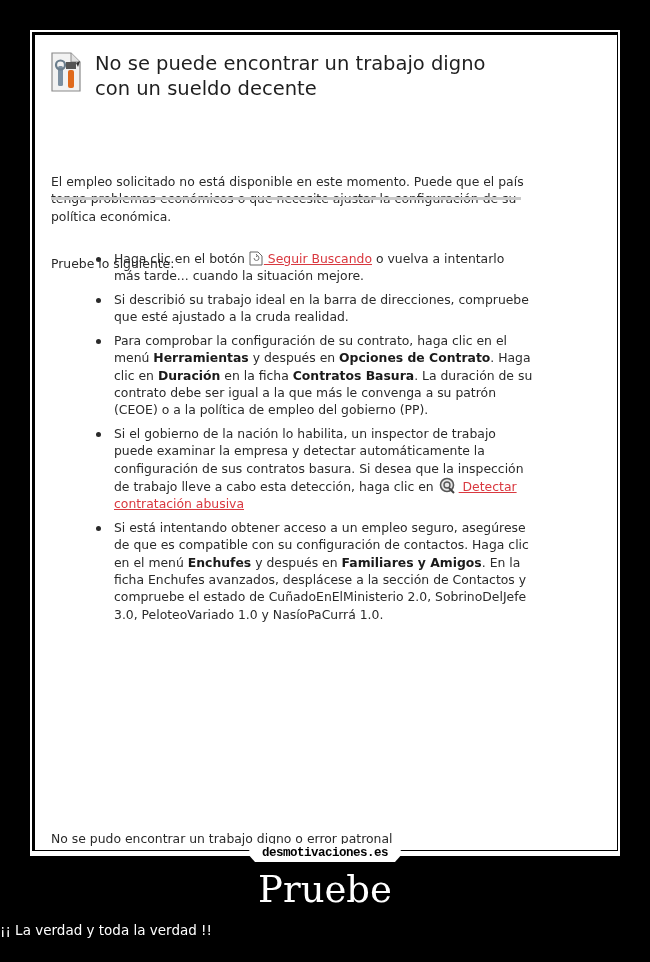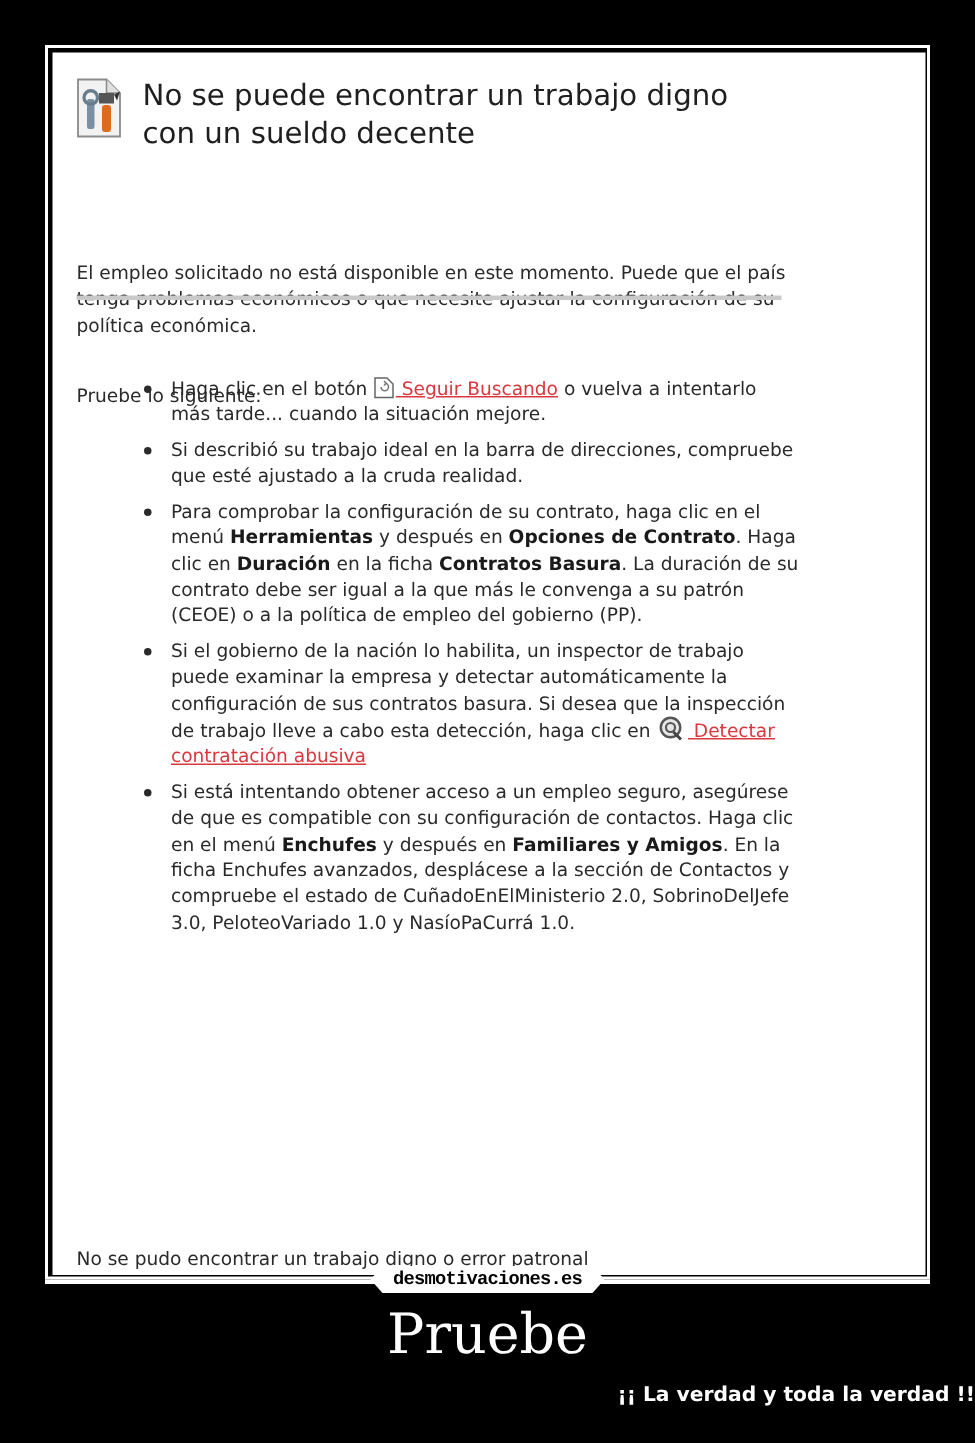--- a/index.html
+++ b/index.html
@@ -48,22 +48,22 @@
   .brand-label {
     position: absolute; left: 0; top: 0; width: 156px; height: 18px; text-align: center;
     font-size: 12.5px; line-height: 18px; color: #000; font-weight: bold; letter-spacing: -0.5px;
     font-family: Liberation Mono, monospace;
   }
   .poster-title {
     position: absolute; left: 0; top: 866px; width: 650px; text-align: center;
     font-family: "DejaVu Serif", serif; font-size: 37px; line-height: 48px; color: #fff;
   }
   .poster-sub {
-    position: absolute; left: 0; top: 920px; width: 650px; text-align: right;
-    font-family: "DejaVu Sans", sans-serif; font-size: 13.5px; line-height: 20px; color: #fff; font-weight: bold;
+    position: absolute; left: 0; top: 920px; width: 650px; text-align: left;
+    font-family: "DejaVu Sans", sans-serif; font-size: 13.5px; line-height: 20px; color: #fff;
   }
 </style>
 </head>
 <body>
 
 <div class="frame-outer"></div>
 
 <div class="poster">
   <div class="hdr">
     <svg class="app-icon" viewBox="0 0 30 40">

